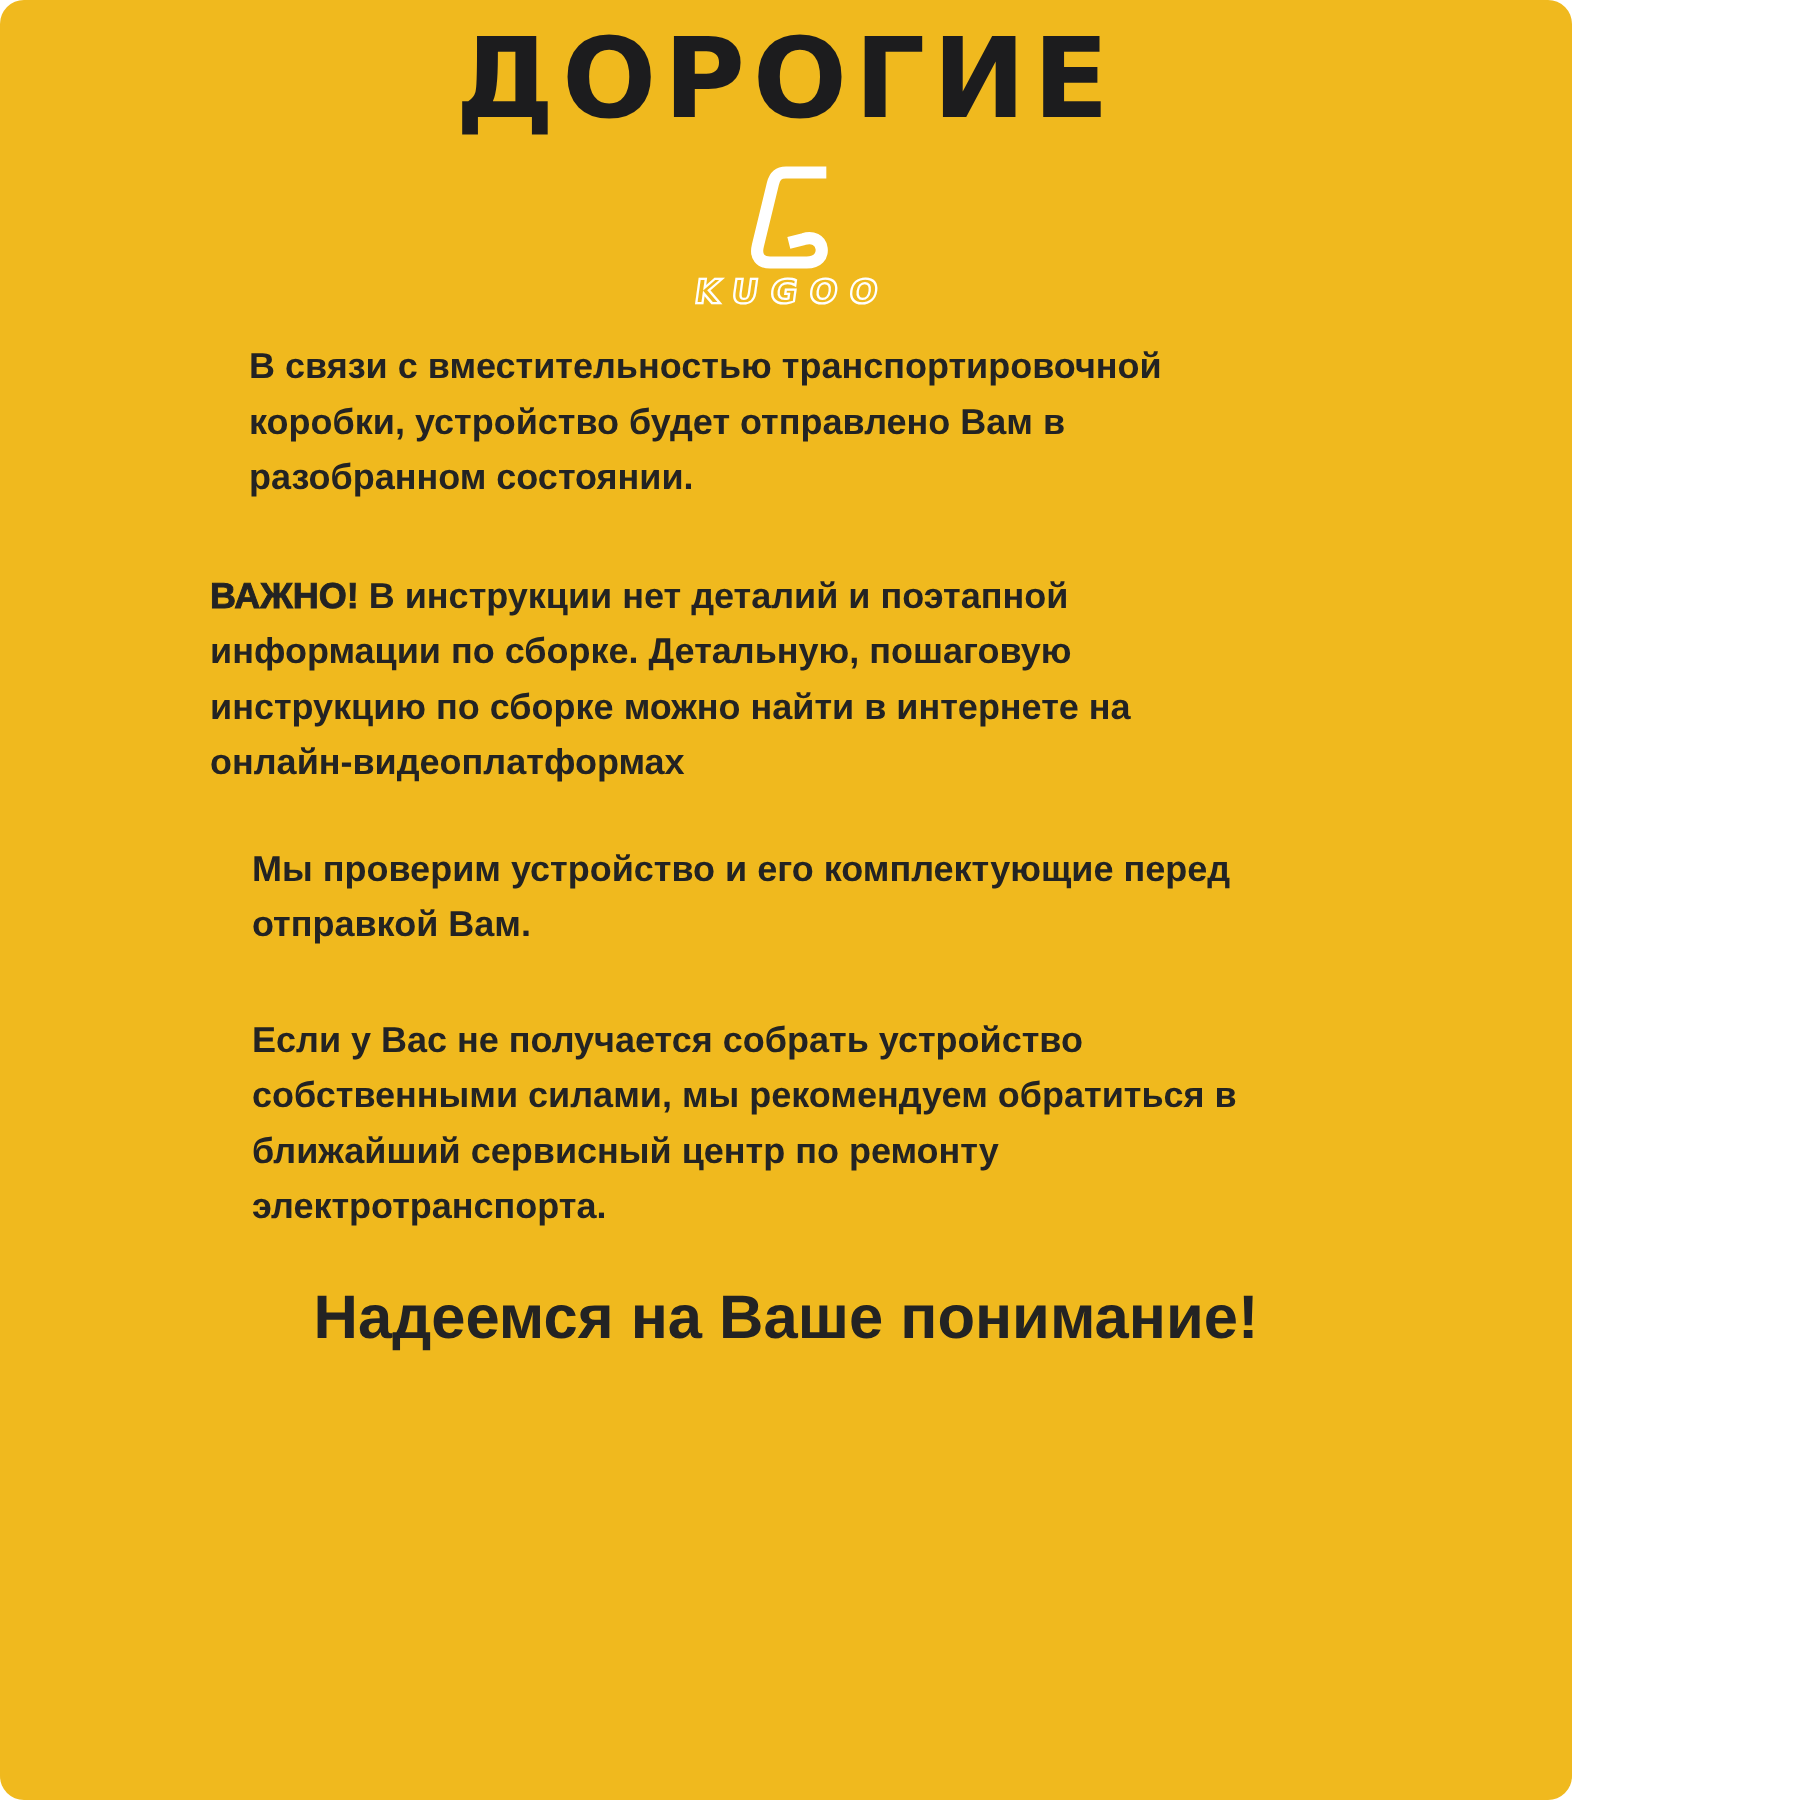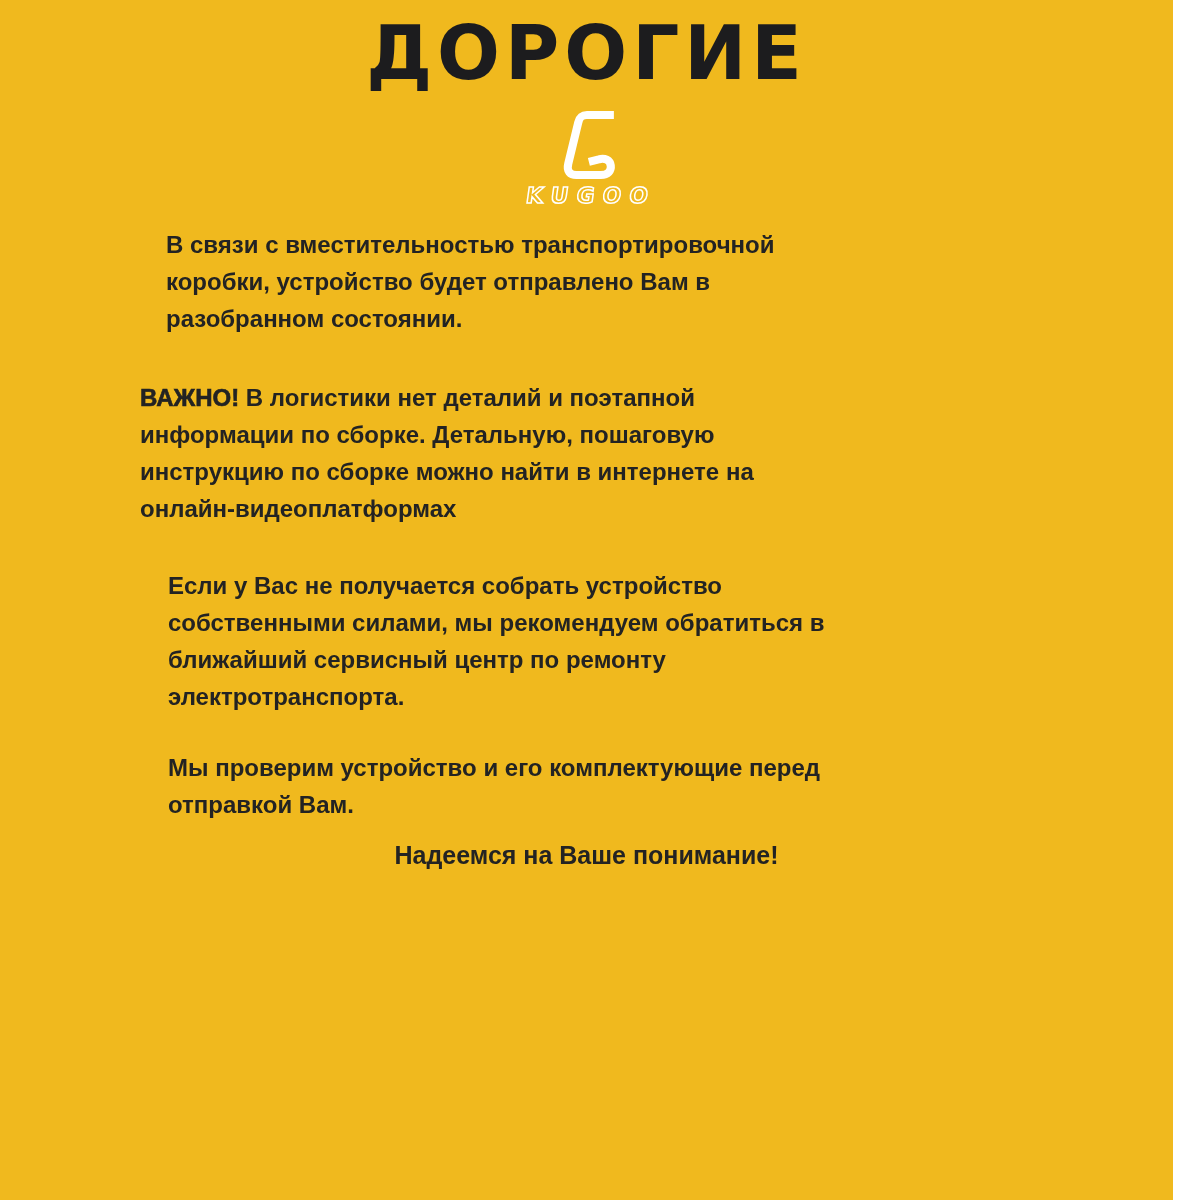--- a/index.html
+++ b/index.html
@@ -1,22 +1,23 @@
 <!DOCTYPE html>
 <html style="--background: #F0B91E; --title_text: #1C1C1E; --text: #232323; --logo: #FFFFFF;"><head>
 <meta charset="utf-8">
 <style>
   html, body { margin: 0; padding: 0; }
   .poster {
     position: relative;
-    width: 1173px;
+    width: 1048px;
     height: 1200px;
     background: var(--background, #F0B91E);
     overflow: hidden;
     font-family: "Liberation Sans", sans-serif;
+    border-radius: 16px;
   }
   .title {
     margin: 0;
     padding-top: 16px;
     text-align: center;
     font-family: "DejaVu Sans", sans-serif;
     font-weight: 800;
     font-size: 74px;
     line-height: 1.0;
     letter-spacing: 5px;
@@ -48,24 +49,24 @@
   .p1 { margin-top: 18px; }
   .p2 { margin-top: 46px; }
   .p3 { margin-top: 42px; margin-left: 140px; }
   .p4 { margin-top: 40px; margin-left: 168px; }
   .p5 { margin-top: 34px; margin-left: 168px; }
   .important-label {
     font-weight: 700;
     -webkit-text-stroke: 0.6px currentColor;
   }
   .footer {
-    margin-top: 18px;
+    margin-top: 32px;
     text-align: center;
     font-weight: 700;
-    font-size: 25px;
+    font-size: 41px;
     color: var(--text, #222222);
   }
 </style>
 </head>
 <body>
 
 <div class="poster">
 
   <h1 class="title">
       <span class="title-line">ДОРОГИЕ</span>
@@ -76,28 +77,28 @@
       <path d="M103 8 L60 8 C51 8 48 12 46 20 L30 86 C27 98 33 104 43 104 L82 104 C94 104 99 97 98 89 C97 80 88 76 79 79 L63 83" fill="none" stroke="#FFFFFF" stroke-width="13" stroke-linecap="butt" stroke-linejoin="round"></path>
     </svg>
     <div class="logo-text">KUGOO</div>
   </div>
 
   <p class="para p1">В связи с вместительностью транспортировочной
 коробки, устройство будет отправлено Вам в
 разобранном состоянии.</p>
 
 
-  <p class="para p3"><strong class="important-label">ВАЖНО!</strong><span> В логистики нет деталий и поэтапной
+  <p class="para p3"><strong class="important-label">ВАЖНО!</strong><span> В инструкции нет деталий и поэтапной
 информации по сборке. Детальную, пошаговую
 инструкцию по сборке можно найти в интернете на
 онлайн-видеоплатформах</span></p>
+
+  <p class="para p5">Мы проверим устройство и его комплектующие перед
+отправкой Вам.</p>
 
   <p class="para p4">Если у Вас не получается собрать устройство
 собственными силами, мы рекомендуем обратиться в
 ближайший сервисный центр по ремонту
 электротранспорта.</p>
 
-  <p class="para p5">Мы проверим устройство и его комплектующие перед
-отправкой Вам.</p>
-
   <div class="footer">Надеемся на Ваше понимание!</div>
 
 </div>
 
 </body></html>

